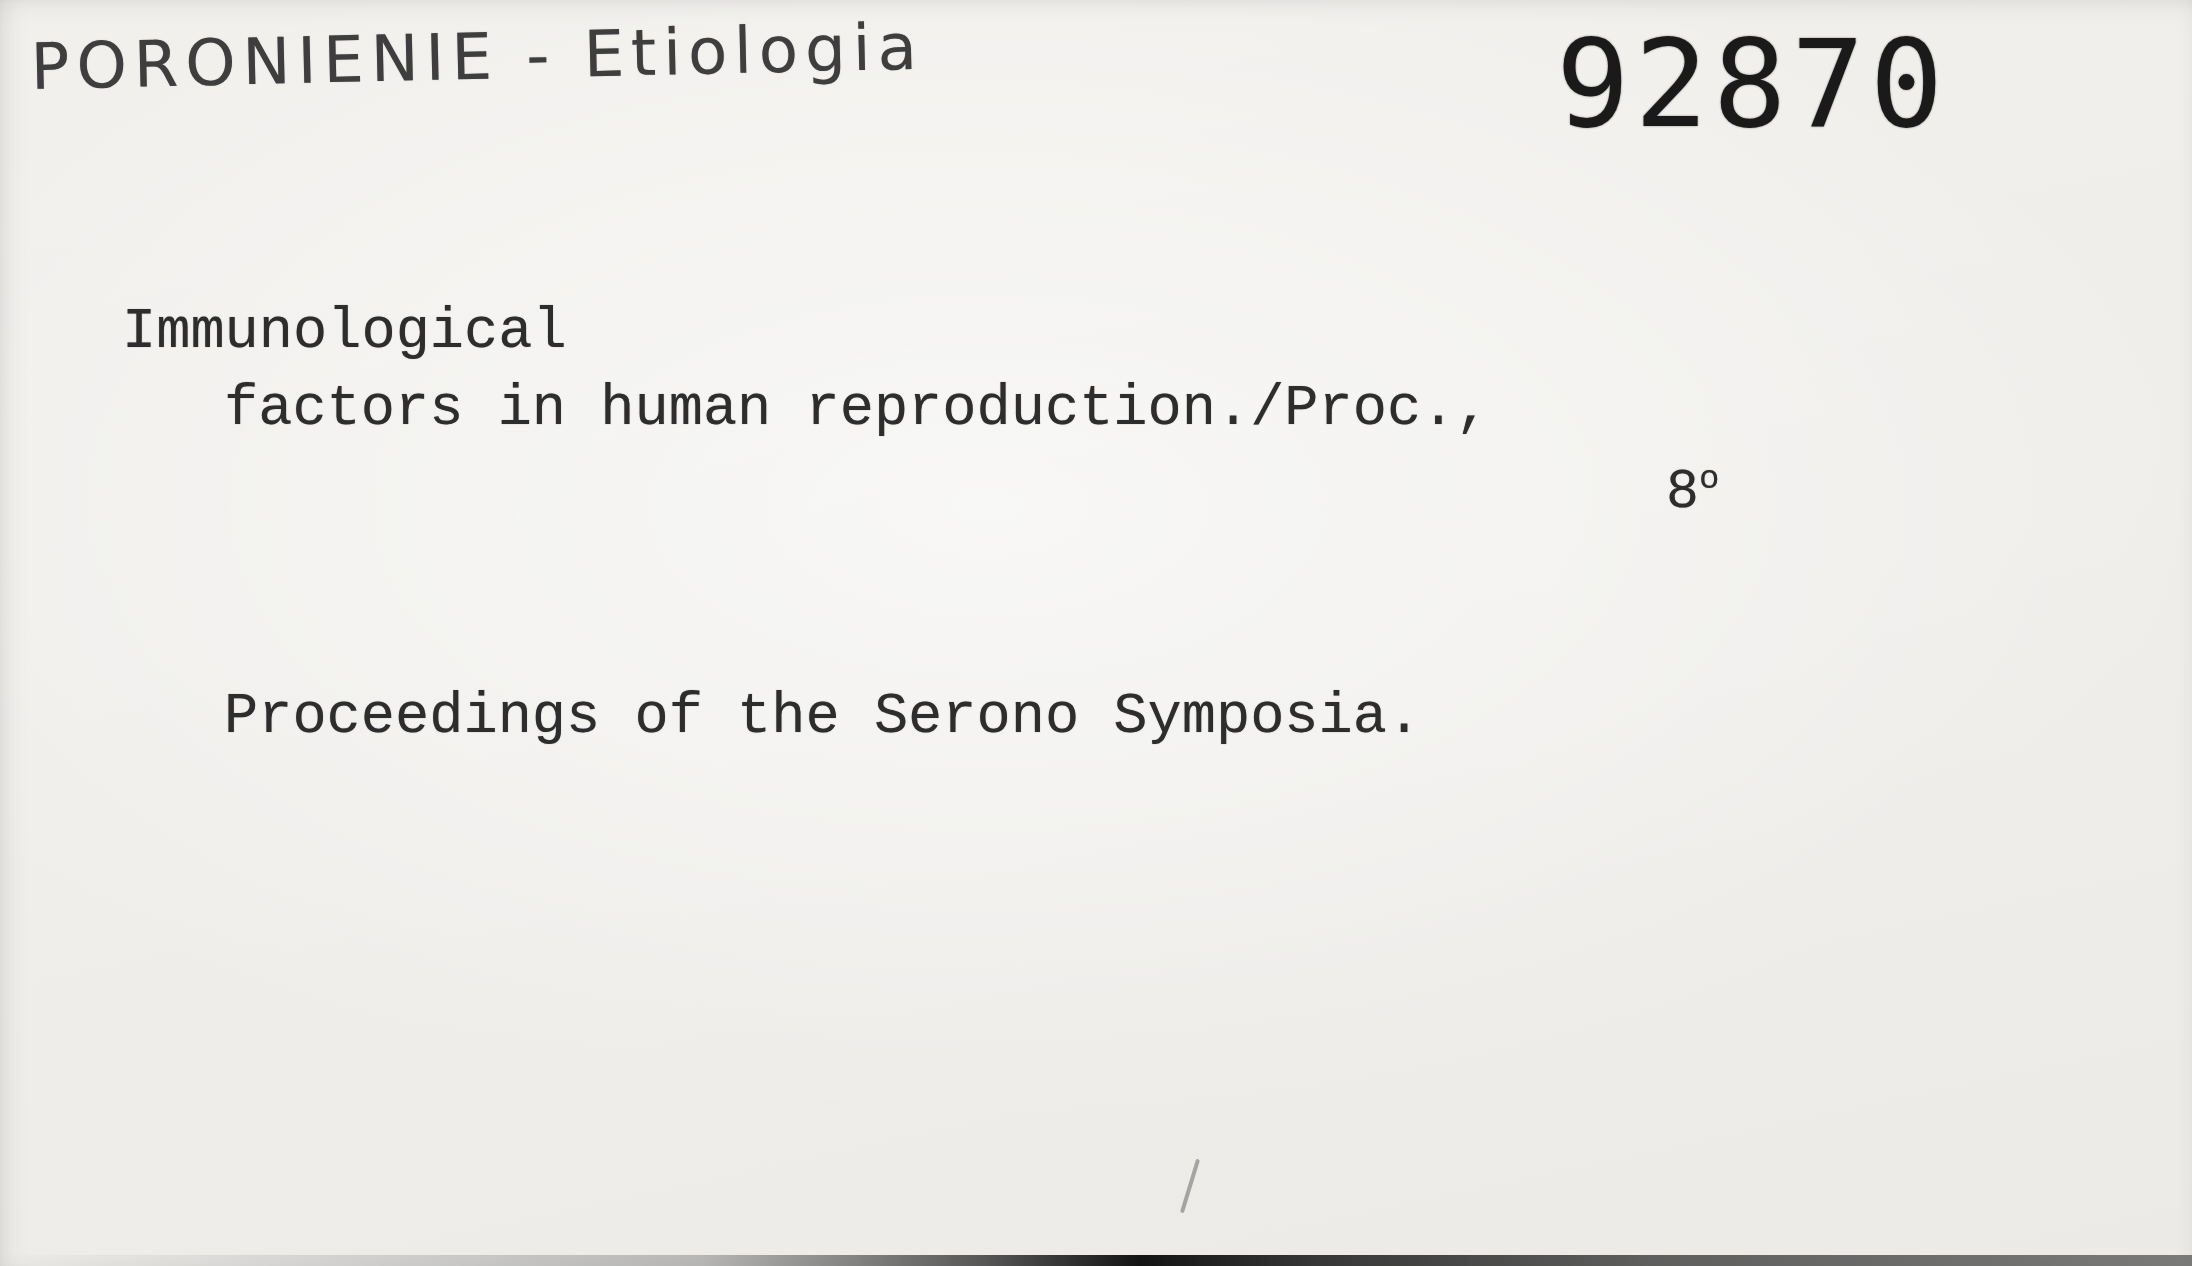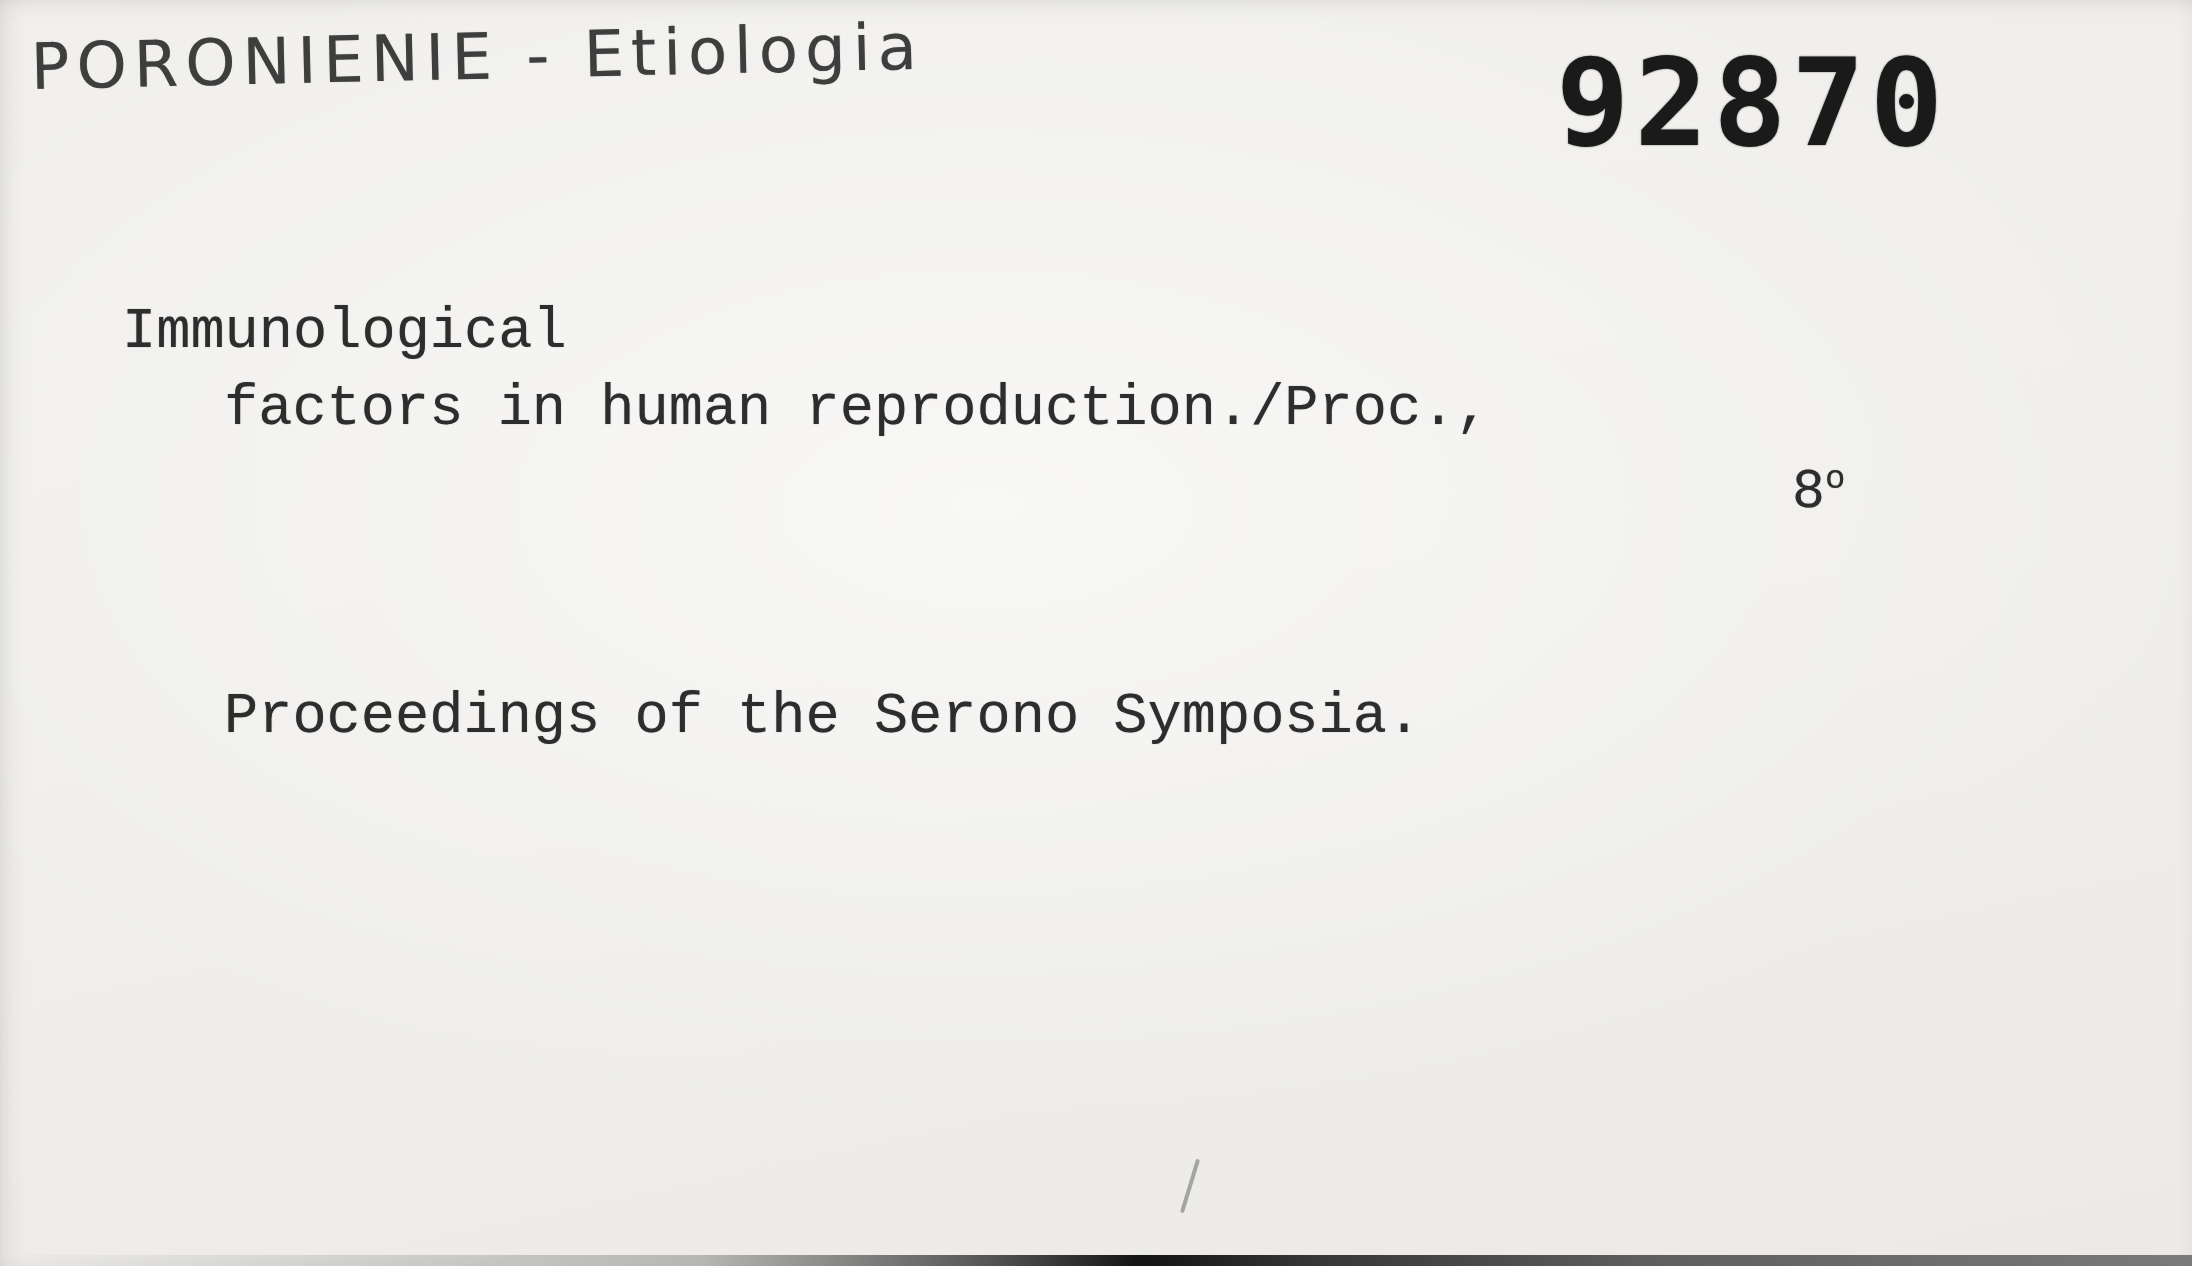--- a/index.html
+++ b/index.html
@@ -35,23 +35,23 @@
     transform: rotate(-1.3deg);
     transform-origin: left top;
     white-space: pre;
     text-shadow: 0 0 1px rgba(62,62,62,0.45);
   }
 
   
   .catalog-number {
     position: absolute;
     left: 1556px;
-    top: 32px;
+    top: 13px;
     font-family: "DejaVu Sans Mono", monospace;
-    font-weight: 700;
+    font-weight: 400;
     font-size: 122px;
     letter-spacing: 5px;
     color: #1a1a1a;
     text-shadow: 0 0 2px rgba(20,20,20,0.55);
   }
 
   
   .body-block {
     position: absolute;
     left: 122px;
@@ -63,21 +63,21 @@
     font-size: 57px;
     line-height: 77px;
     color: #2d2d2d;
     text-shadow: 0 0 1px rgba(45,45,45,0.55);
   }
   .line.indent { padding-left: 102px; }
 
   
   .size-note {
     position: absolute;
-    left: 1670px;
+    left: 1544px;
     top: 6px;
     font-size: 55px;
     color: #2d2d2d;
     white-space: nowrap;
   }
   .size-note .sup {
     position: relative;
     top: -0.55em;
     font-size: 0.62em;
   }

